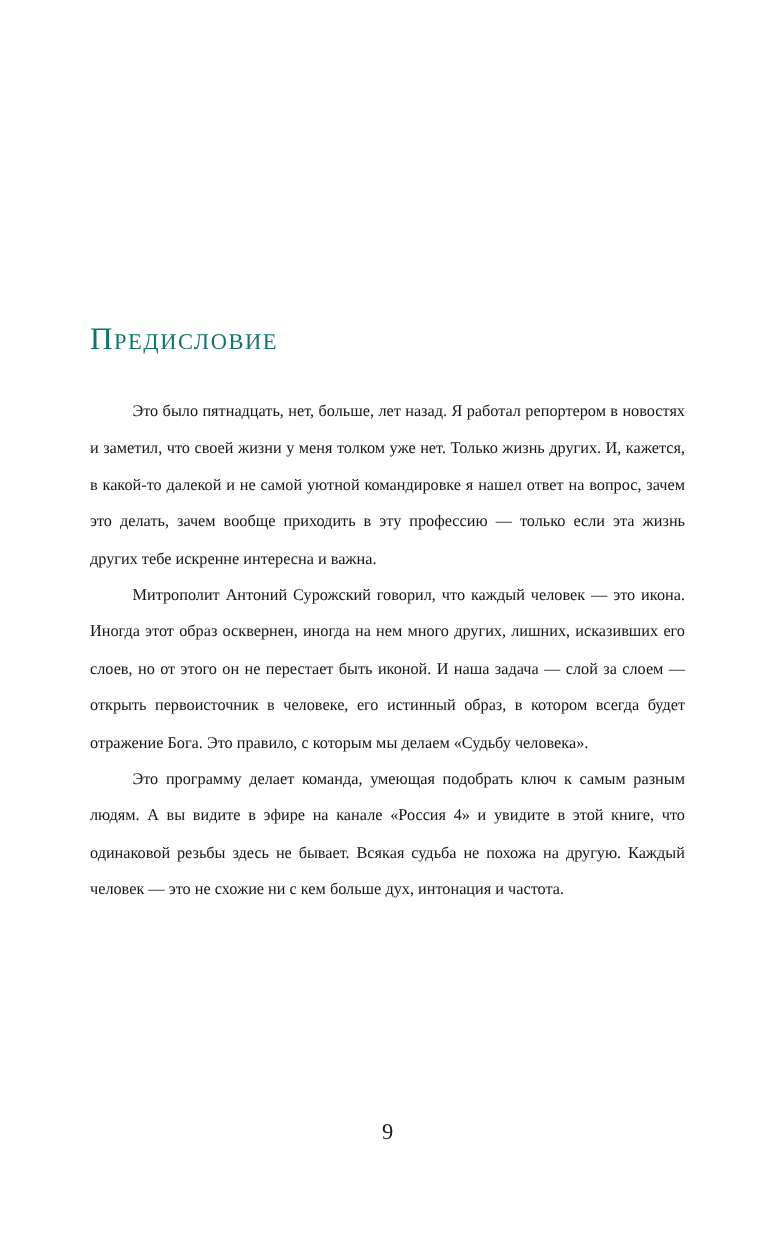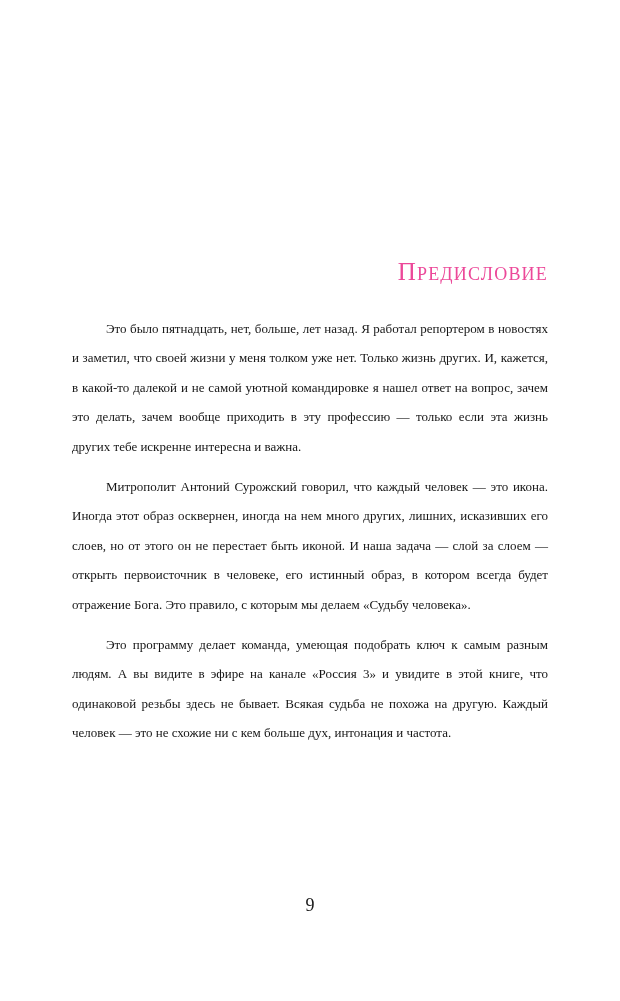--- a/index.html
+++ b/index.html
@@ -21,55 +21,55 @@
     box-sizing: border-box;
     background: #ffffff;
   }
   .content {
     position: absolute;
     left: 72px;
     right: 72px;
     top: 258px;
   }
   .chapter-title {
-    text-align: right;
+    text-align: left;
     font-size: 25px;
     letter-spacing: 1.2px;
     font-variant: small-caps;
     text-transform: none;
     margin: 0 0 28px 0;
     font-weight: normal;
-    color: #ec4899;
+    color: #0f766e;
   }
   .para {
     font-size: 13px;
     line-height: 29.4px;
     text-align: justify;
     text-indent: 34px;
     margin: 0;
     color: #151515;
     hyphens: manual;
   }
   .para + .para {
-    margin-top: 11px;
+    margin-top: 0px;
   }
   .folio {
     position: absolute;
     left: 0;
     right: 0;
     top: 895px;
     text-align: center;
     font-size: 18px;
     color: #1a1a1a;
   }
 </style>
 </head>
 <body>
 
 <div class="page">
   <div class="content">
     <h1 class="chapter-title">Предисловие</h1>
     <p class="para">Это было пятнадцать, нет, больше, лет назад. Я работал репортером в новостях и заметил, что своей жизни у меня толком уже нет. Только жизнь других. И, кажется, в какой-то далекой и не самой уютной командировке я нашел ответ на вопрос, зачем это делать, зачем вообще приходить в эту профессию — только если эта жизнь других тебе искренне интересна и важна.</p>
     <p class="para">Митрополит Антоний Сурожский говорил, что каждый человек — это икона. Иногда этот образ осквернен, иногда на нем много других, лишних, исказивших его слоев, но от этого он не перестает быть иконой. И наша задача — слой за слоем — открыть первоисточник в человеке, его истинный образ, в котором всегда будет отражение Бога. Это правило, с которым мы делаем «Судьбу человека».</p>
-    <p class="para">Это программу делает команда, умеющая подобрать ключ к самым разным людям. А вы видите в эфире на канале «Россия 3» и увидите в этой книге, что одинаковой резьбы здесь не бывает. Всякая судьба не похожа на другую. Каждый человек — это не схожие ни с кем больше дух, интонация и частота.</p>
+    <p class="para">Это программу делает команда, умеющая подобрать ключ к самым разным людям. А вы видите в эфире на канале «Россия 4» и увидите в этой книге, что одинаковой резьбы здесь не бывает. Всякая судьба не похожа на другую. Каждый человек — это не схожие ни с кем больше дух, интонация и частота.</p>
   </div>
   <div class="folio">9</div>
 </div>
 
 </body></html>

